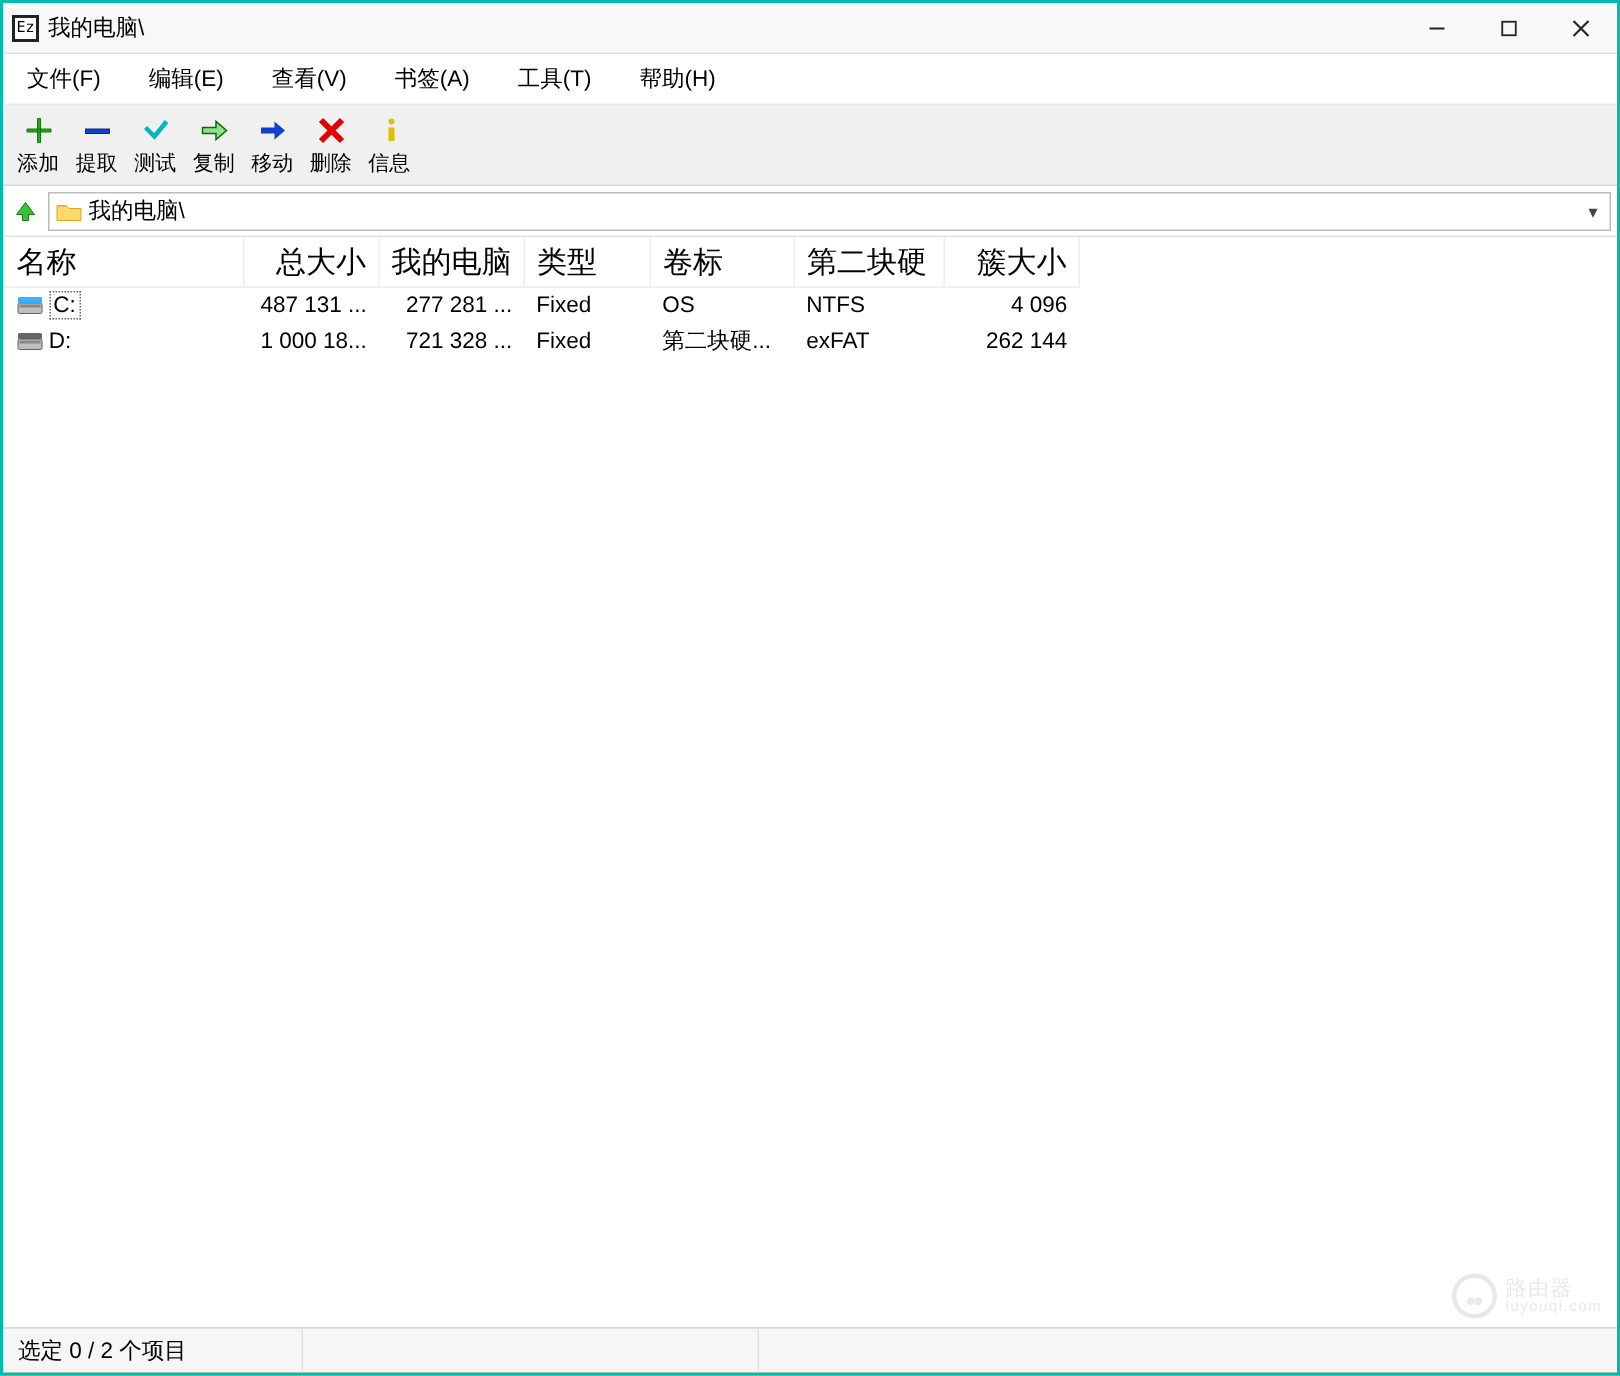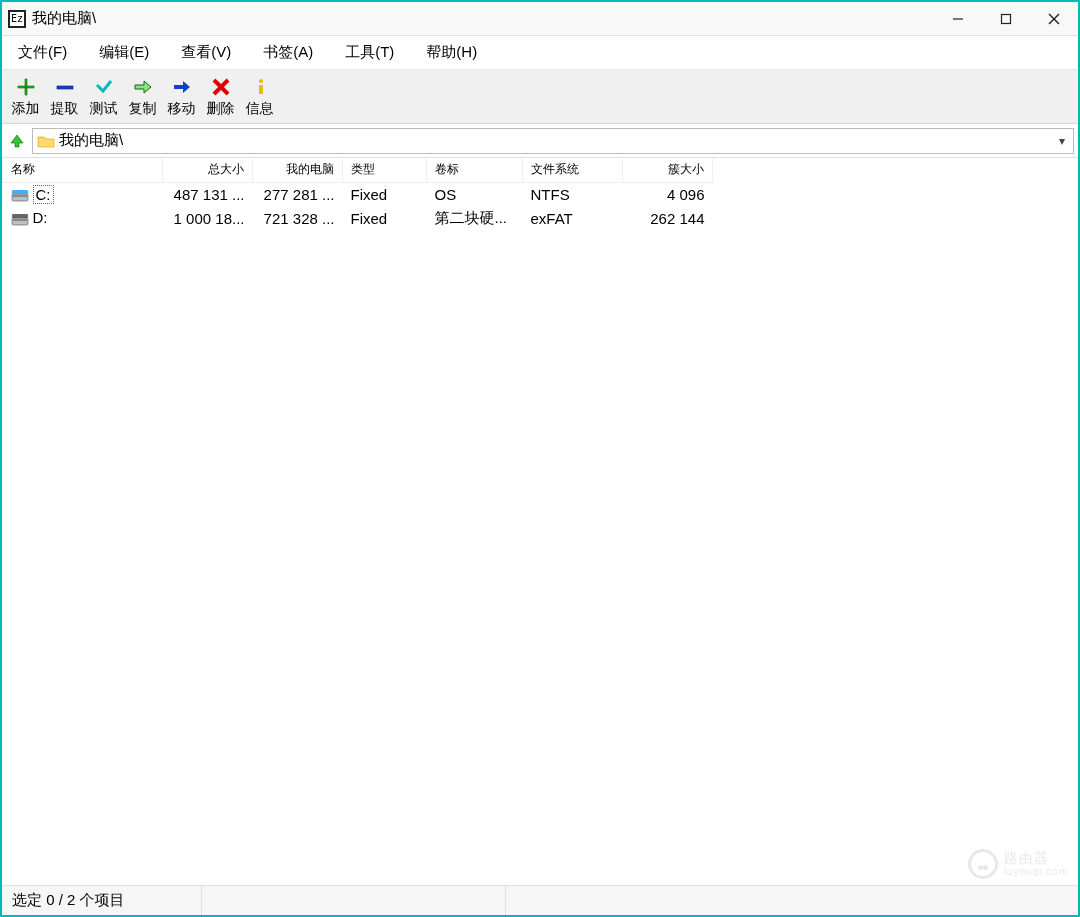--- a/index.html
+++ b/index.html
@@ -82,21 +82,21 @@
     padding:0 4px;
     background:#fff;
   }
   .folder-icon { width:18px; height:14px; margin-right:4px; }
   .path-text { flex:1; font-size:15px; }
   .dropdown-arrow { font-size:12px; color:#444; padding:0 4px;}
   
   .listview { flex:1; overflow:auto; background:#fff; }
   table.files { border-collapse:collapse; width:auto; }
   table.files th {
-    text-align:left; font-weight:normal; font-size:12px;
+    text-align:left; font-weight:normal; font-size:20px;
     background:#fff; border:1px solid #eee; border-top:none;
     padding:3px 8px; white-space:nowrap;
     height:24px;
   }
   table.files th.num, table.files td.num { text-align:right; }
   table.files td {
     padding:2px 8px; font-size:15px; white-space:nowrap;
     vertical-align:middle;
   }
   table.files tr.row td { height:24px; }
@@ -242,21 +242,21 @@
 
   <div class="listview">
     <table class="files">
       <thead>
         <tr>
           <th style="width:160px">名称</th>
           <th class="num" style="width:90px">总大小</th>
           <th class="num" style="width:90px">我的电脑</th>
           <th style="width:84px">类型</th>
           <th style="width:96px">卷标</th>
-          <th style="width:100px">文件系统</th>
+          <th style="width:100px">第二块硬</th>
           <th class="num" style="width:90px">簇大小</th>
         </tr>
       </thead>
       <tbody id="rows-body">
           <tr class="row">
             <td><span class="disk-icon">
                 <svg viewBox="0 0 18 14">
                   <rect x="1" y="5" width="16" height="7" rx="1" fill="#bfbfbf" stroke="#555" stroke-width="0.6"></rect>
                   <rect x="2" y="6" width="14" height="2" fill="#888"></rect>
                   <rect x="1" y="1" width="16" height="4" rx="1" fill="#2aa6ff" opacity="0.9"></rect>

